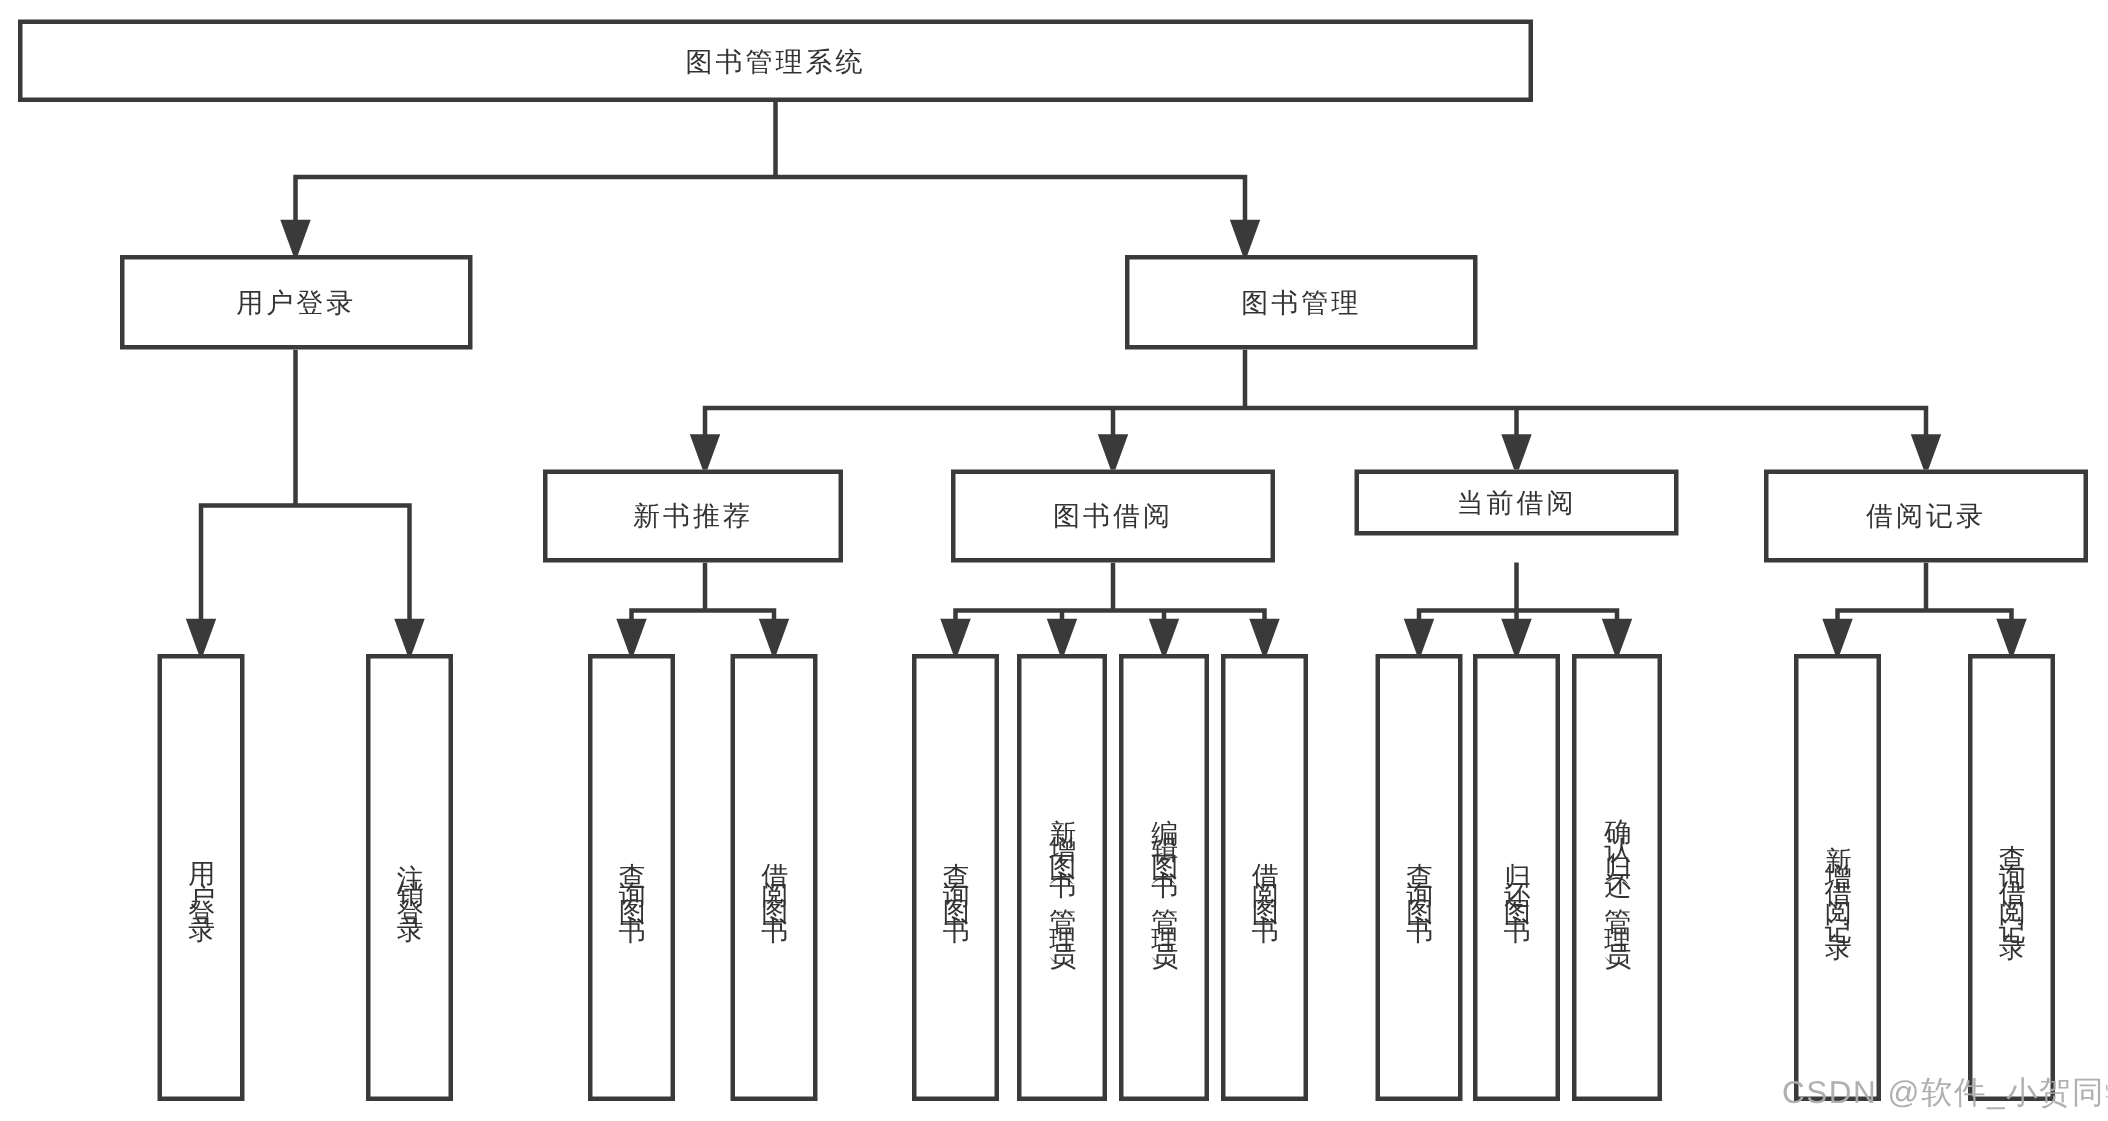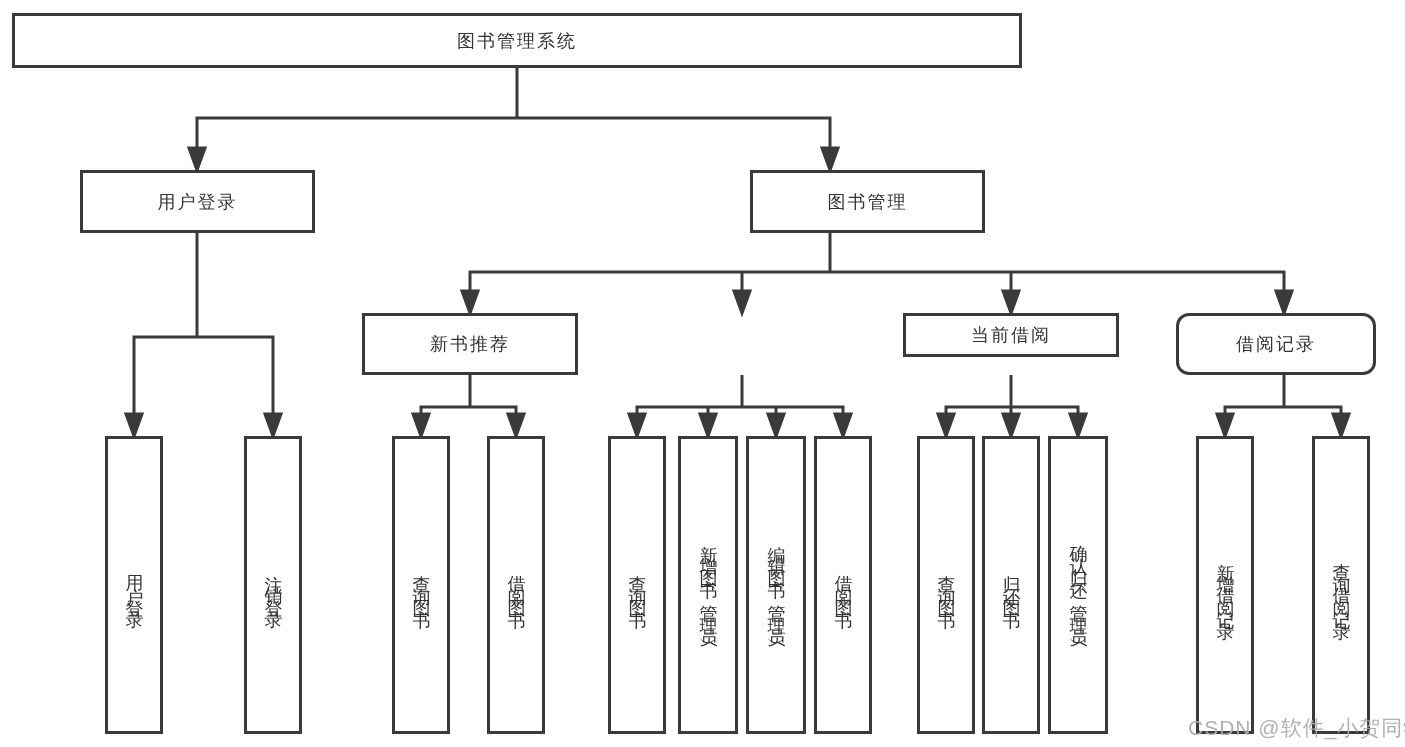--- a/index.html
+++ b/index.html
@@ -22,24 +22,24 @@
     text-orientation:mixed;
     font-size:18px;
     line-height:1.05;
     letter-spacing:12px;
     white-space:nowrap;
   }
   
   .n-root         {left:12px;  top:13px;  width:1010px; height:55px;}
   .n-user-login   {left:80px;  top:170px; width:235px;  height:63px;}
   .n-book-mgmt    {left:712px; top:170px; width:235px;  height:63px;margin-left:38px;}
-  .n-new-book     {left:362px; top:313px; width:216px;  height:62px;}
+  .n-new-book     {left:362px; top:313px; width:200px;  height:62px;}
   .n-book-borrow  {left:634px; top:313px; width:216px;  height:62px;}
   .n-cur-borrow   {left:903px; top:313px; width:216px;  height:44px;}
-  .n-borrow-rec   {left:1176px;top:313px; width:200px;  height:62px;border-radius:13px;}
+  .n-borrow-rec   {left:1176px;top:313px; width:216px;  height:62px;}
   .leaf{top:436px;height:298px;width:58px;}
   .l-login        {left:105px;}
   .l-logout       {left:244px;}
   .l-nb-query     {left:392px;}
   .l-nb-borrow    {left:487px;}
   .l-bb-query     {left:608px;}
   .l-bb-add       {left:678px;width:60px;}
   .l-bb-edit      {left:746px;width:60px;}
   .l-bb-borrow    {left:814px;}
   .l-cb-query     {left:917px;}
@@ -117,20 +117,23 @@
   <div class="node n-user-login">
     <span class="h-label">用户登录</span>
   </div>
   <div class="node n-book-mgmt">
     <span class="h-label">图书管理</span>
   </div>
 
   <div class="node n-new-book">
     <span class="h-label">新书推荐</span>
   </div>
+  <div class="node n-book-borrow">
+    <span class="h-label">图书借阅</span>
+  </div>
   <div class="node n-cur-borrow">
     <span class="h-label">当前借阅</span>
   </div>
   <div class="node n-borrow-rec">
     <span class="h-label">借阅记录</span>
   </div>
 
   <div class="node v-node leaf l-login">
     <span class="v-label">用户登录</span>
   </div>

